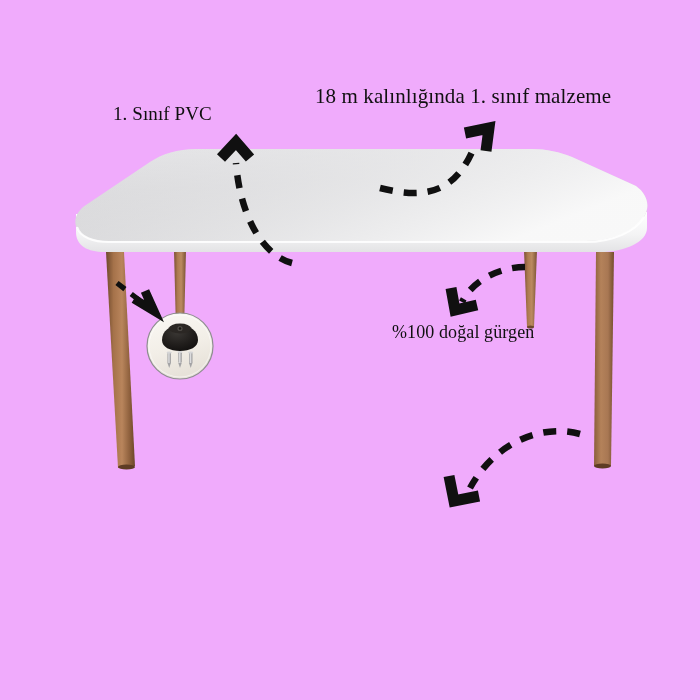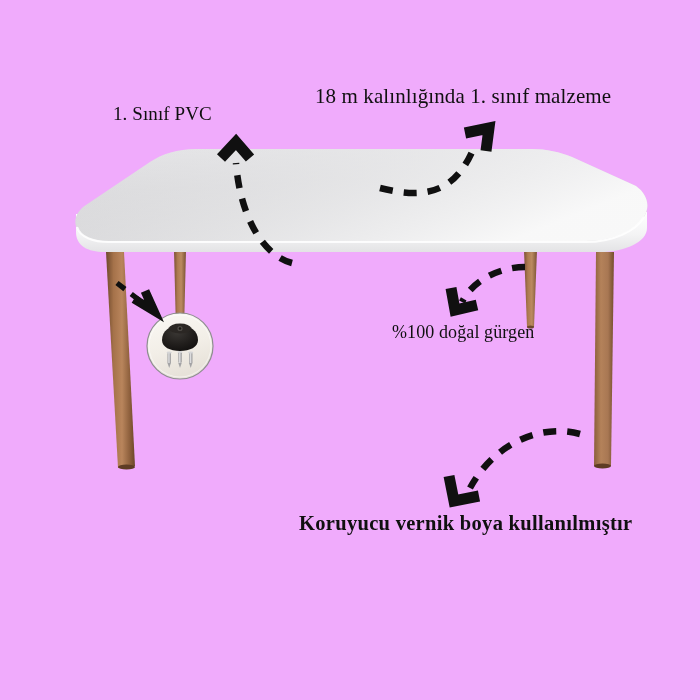--- a/index.html
+++ b/index.html
@@ -238,15 +238,14 @@
       <path d="M 134 299 L 154 311 L 145 291"></path>
     </g>
   </svg>
 
   <div class="label" id="label-pvc">1. Sınıf PVC</div>
 
   <div class="label" id="label-thickness">18 m kalınlığında 1. sınıf malzeme</div>
 
   <div class="label" id="label-natural">%100 doğal gürgen</div>
 
-  <div class="label" id="label-varnish">Koruyucu vernik boya kullanılmıştır</div>
 
 </div>
 
 </body></html>

